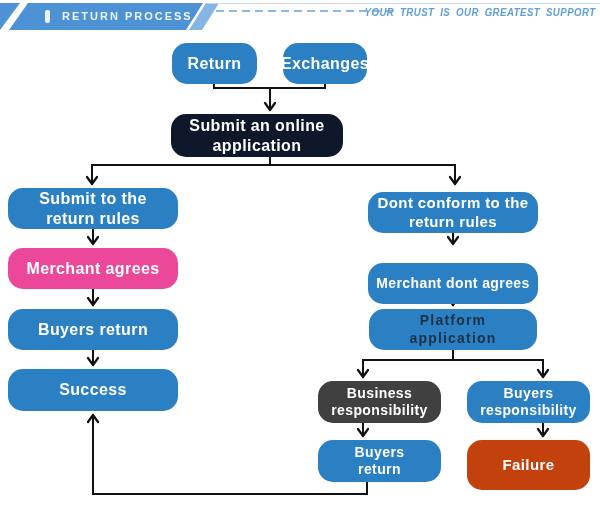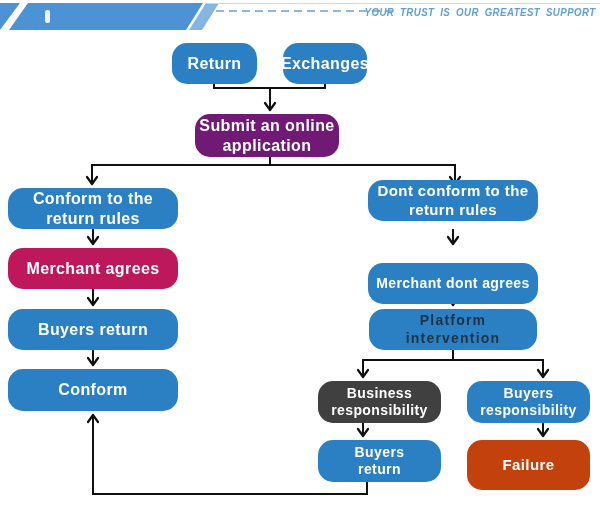--- a/index.html
+++ b/index.html
@@ -32,20 +32,21 @@
 </style>
 </head>
 <body>
 
 <div class="stage">
 
   <div class="corner-tri" style="background: rgb(78, 146, 214);"></div>
   <div class="banner" style="background: rgb(78, 146, 214);"></div>
   <div class="banner-strip" style="background: rgb(133, 182, 227);"></div>
   <div class="title-bar-icon" style="background: rgb(237, 244, 251);"></div>
+  <div class="banner-title" style="color: rgb(238, 245, 252);">RETURN PROCESS</div>
   <div class="top-line" style="background: rgb(197, 218, 238);"></div>
   <div class="dash-line" style="background: repeating-linear-gradient(90deg, rgb(138, 185, 226) 0px, rgb(138, 185, 226) 8px, transparent 8px, transparent 13px);"></div>
   <div class="slogan" style="color: rgb(95, 159, 216);">YOUR TRUST IS OUR GREATEST SUPPORT</div>
 
   <div>
     <svg class="edges" width="600" height="510" viewBox="0 0 600 510">
       <defs>
         <marker id="arrowhead" markerUnits="userSpaceOnUse" markerWidth="14" markerHeight="14" refX="9" refY="6" orient="auto">
           <path d="M2,1 L9,6 L2,11" fill="none" stroke-width="2.2" stroke-linecap="round" stroke-linejoin="round" stroke="#111111"></path>
         </marker>
@@ -66,32 +67,32 @@
         <polyline points="453,350 453,360" stroke="#111111"></polyline>
         <polyline points="363,360 543,360" stroke="#111111"></polyline>
         <polyline points="363,359 363,377" stroke="#111111" marker-end="url(#arrowhead)"></polyline>
         <polyline points="543,359 543,377" stroke="#111111" marker-end="url(#arrowhead)"></polyline>
         <polyline points="363,423 363,436" stroke="#111111" marker-end="url(#arrowhead)"></polyline>
         <polyline points="543,423 543,436" stroke="#111111" marker-end="url(#arrowhead)"></polyline>
         <polyline points="367,482 367,494 93,494 93,415" stroke="#111111" marker-end="url(#arrowhead)"></polyline>
       </svg>
   <div class="node" style="left: 172px; top: 43px; width: 85px; height: 41px; font-size: 16px; background: rgb(43, 128, 196); color: rgb(255, 255, 255);">Return</div>
       <div class="node" style="left: 283px; top: 43px; width: 84px; height: 41px; font-size: 16px; background: rgb(43, 128, 196); color: rgb(255, 255, 255);">Exchanges</div>
-      <div class="node" style="left: 195px; top: 114px; width: 144px; height: 43px; font-size: 16px; background: #701a75; color: rgb(255, 255, 255);">Submit an online
+      <div class="node" style="left: 171px; top: 114px; width: 172px; height: 43px; font-size: 16px; background: #0f172a; color: rgb(255, 255, 255);">Submit an online
 application</div>
-      <div class="node" style="left: 8px; top: 188px; width: 170px; height: 41px; font-size: 16px; background: rgb(43, 128, 196); color: rgb(255, 255, 255);">Conform to the
+      <div class="node" style="left: 8px; top: 188px; width: 170px; height: 41px; font-size: 16px; background: rgb(43, 128, 196); color: rgb(255, 255, 255);">Submit to the
 return rules</div>
-      <div class="node" style="left: 8px; top: 248px; width: 170px; height: 41px; font-size: 16px; background: #be185d; color: rgb(255, 255, 255);">Merchant agrees</div>
+      <div class="node" style="left: 8px; top: 248px; width: 170px; height: 41px; font-size: 16px; background: #ec4899; color: rgb(255, 255, 255);">Merchant agrees</div>
       <div class="node" style="left: 8px; top: 309px; width: 170px; height: 41px; font-size: 16px; background: rgb(43, 128, 196); color: rgb(255, 255, 255);">Buyers return</div>
-      <div class="node" style="left: 8px; top: 369px; width: 170px; height: 42px; font-size: 16px; background: rgb(43, 128, 196); color: rgb(255, 255, 255);">Conform</div>
-      <div class="node" style="left: 368px; top: 180px; width: 170px; height: 41px; font-size: 15px; background: rgb(43, 128, 196); color: rgb(255, 255, 255);">Dont conform to the
+      <div class="node" style="left: 8px; top: 369px; width: 170px; height: 42px; font-size: 16px; background: rgb(43, 128, 196); color: rgb(255, 255, 255);">Success</div>
+      <div class="node" style="left: 368px; top: 192px; width: 170px; height: 41px; font-size: 15px; background: rgb(43, 128, 196); color: rgb(255, 255, 255);">Dont conform to the
 return rules</div>
       <div class="node" style="left: 368px; top: 263px; width: 170px; height: 41px; font-size: 14px; background: rgb(43, 128, 196); color: rgb(255, 255, 255);">Merchant dont agrees</div>
       <div class="node" style="left: 369px; top: 309px; width: 168px; height: 41px; font-size: 14px; letter-spacing: 1.2px; background: rgb(43, 128, 196); color: rgb(29, 49, 71);">Platform
-intervention</div>
+application</div>
       <div class="node" style="left: 318px; top: 381px; width: 123px; height: 42px; font-size: 14px; background: #404040; color: rgb(255, 255, 255);">Business
 responsibility</div>
       <div class="node" style="left: 467px; top: 381px; width: 123px; height: 42px; font-size: 14px; background: rgb(43, 128, 196); color: rgb(255, 255, 255);">Buyers
 responsibility</div>
       <div class="node" style="left: 318px; top: 440px; width: 123px; height: 42px; font-size: 14px; background: rgb(43, 128, 196); color: rgb(255, 255, 255);">Buyers
 return</div>
       <div class="node" style="left: 467px; top: 440px; width: 123px; height: 50px; font-size: 15px; background: #c2410c; color: rgb(255, 255, 255);">Failure</div>
     </div>
 
 </div>

